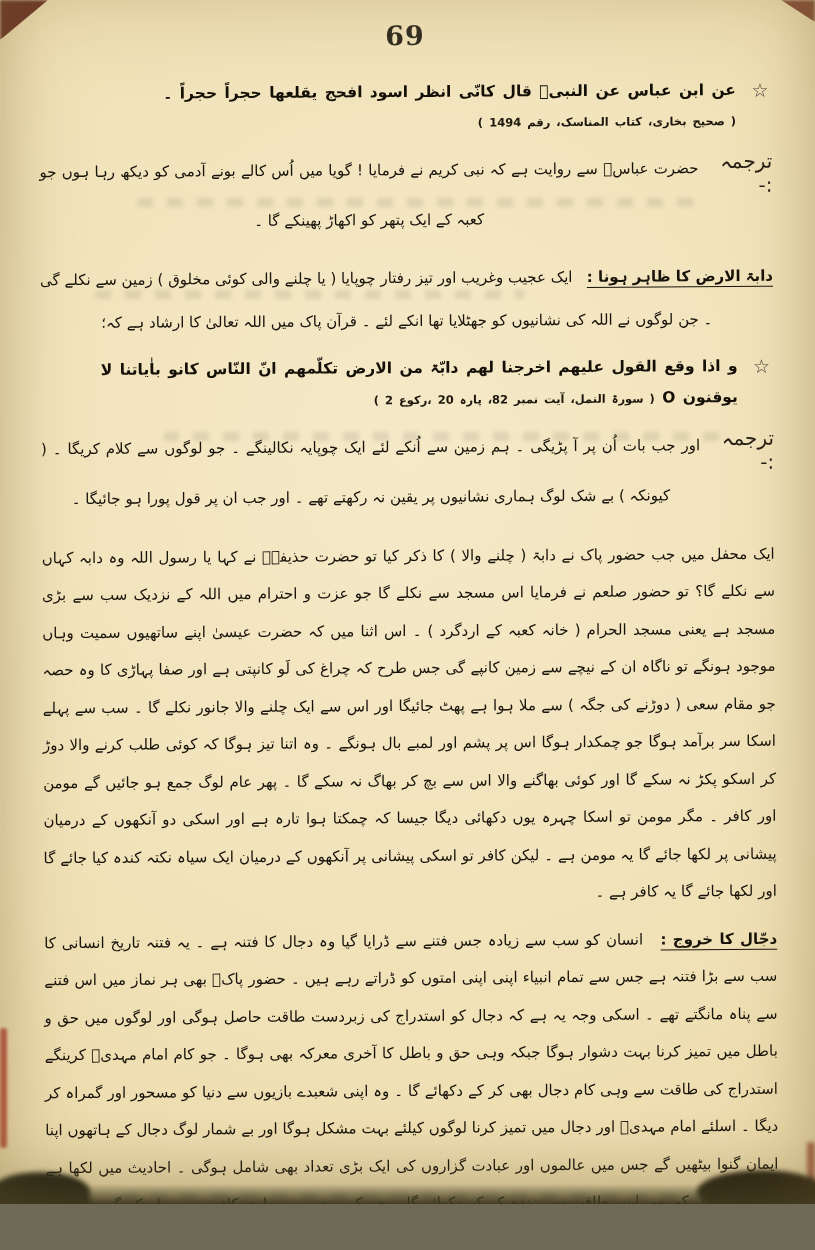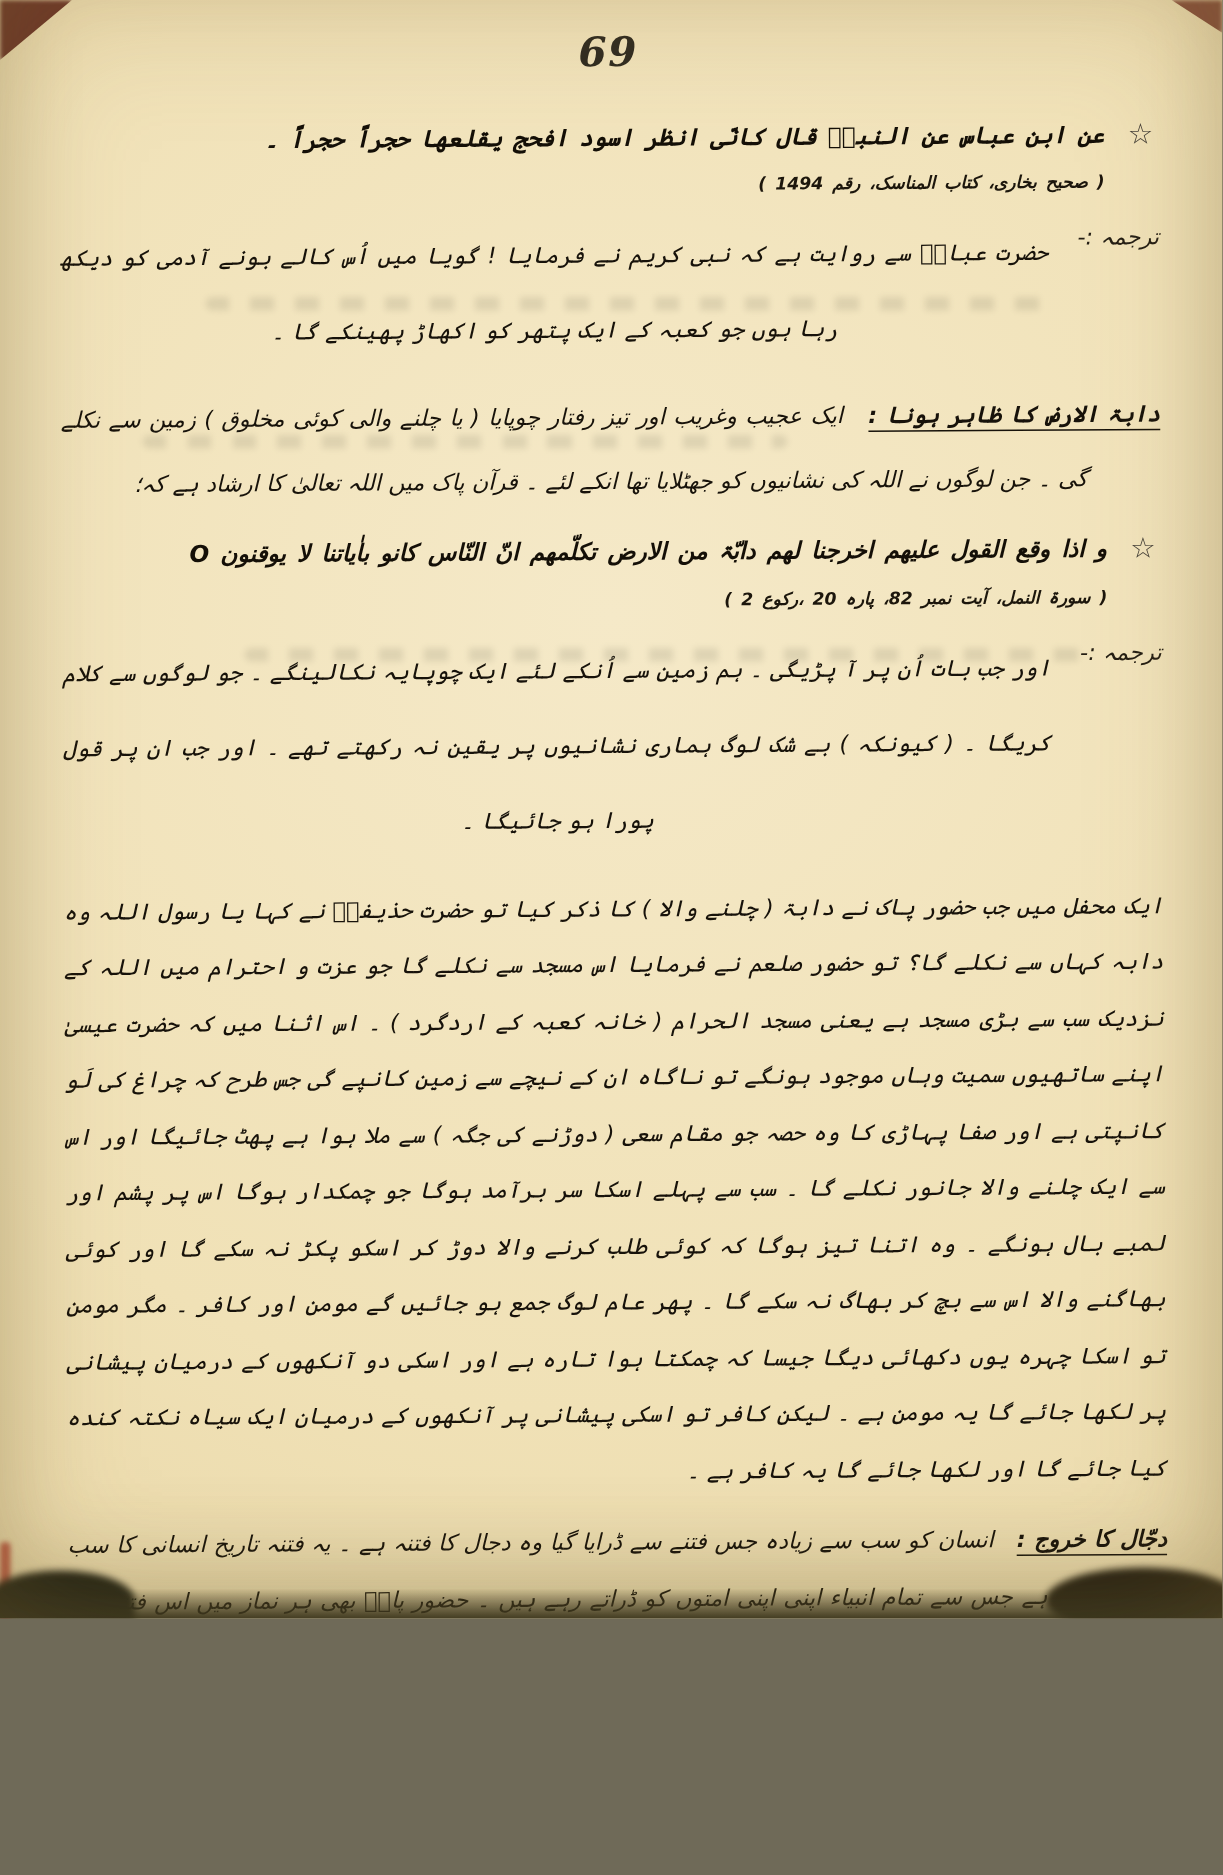--- a/index.html
+++ b/index.html
@@ -1,33 +1,32 @@
 <!DOCTYPE html>
 <html lang="ur" dir="rtl"><head>
 <meta charset="utf-8">
 <style>
   html,body{margin:0;padding:0;background:#6f6a58;}
   .page{
-    position:relative;width:815px;height:1079px;overflow:hidden;
+    position:relative;width:815px;height:1204px;overflow:hidden;
     background:
       radial-gradient(130% 95% at 50% 38%, #f5e9c8 0%, #f0e1b6 52%, #e7d5a4 88%, #e0cc98 100%);
     direction:rtl;
     font-family:"DejaVu Sans", sans-serif;
-    font-style:italic;
   }
   .vignette{position:absolute;inset:0;pointer-events:none;
     box-shadow:inset 0 0 90px rgba(145,112,52,.28), inset 0 -34px 55px rgba(92,82,42,.22);}
   .content{position:absolute;top:20px;right:40px;left:42px;bottom:30px;transform:rotate(-0.35deg);color:#17120a;}
   .pagenum{text-align:center;font-family:"DejaVu Serif", serif;font-weight:700;font-size:27px;color:#2e2a20;letter-spacing:1px;margin:0 0 26px 0;}
   .quote-row{display:flex;align-items:flex-start;gap:12px;margin:0 0 8px 0;}
   .star{flex:0 0 24px;font-size:19px;color:#46413a;text-align:center;padding-top:4px;}
   .arabic{flex:1;margin:0;font-weight:700;font-size:15.5px;line-height:1.95;text-align:right;color:#140f07;word-spacing:2px;}
   .ref{font-size:11.5px;font-weight:700;white-space:nowrap;color:#1c160c;}
   .tarjuma{display:flex;gap:10px;margin:8px 0 12px 0;}
-  .tarjuma .label{flex:0 0 64px;font-size:15px;padding-top:6px;color:#241e14;}
+  .tarjuma .label{flex:0 0 64px;font-size:20px;padding-top:6px;color:#241e14;}
   .tarjuma .ttext{flex:1;margin:0;font-size:15px;line-height:50px;text-align:justify;text-align-last:center;}
   .para{margin:0;font-size:15px;line-height:37.5px;text-align:justify;}
   .para.center-last{text-align-last:center;line-height:43px;margin-bottom:10px;}
   .head{font-weight:700;text-decoration:underline;text-underline-offset:5px;}
   .mehfil{margin:16px 0 6px 0;}
   .dajjal{margin-top:10px;}
   
   .ghost{position:absolute;height:9px;border-radius:5px;filter:blur(2px);opacity:.45;pointer-events:none;
     background:repeating-linear-gradient(90deg, rgba(118,115,92,.38) 0 16px, rgba(118,115,92,0) 16px 30px);}
   .g1{top:198px;right:118px;width:560px;}

